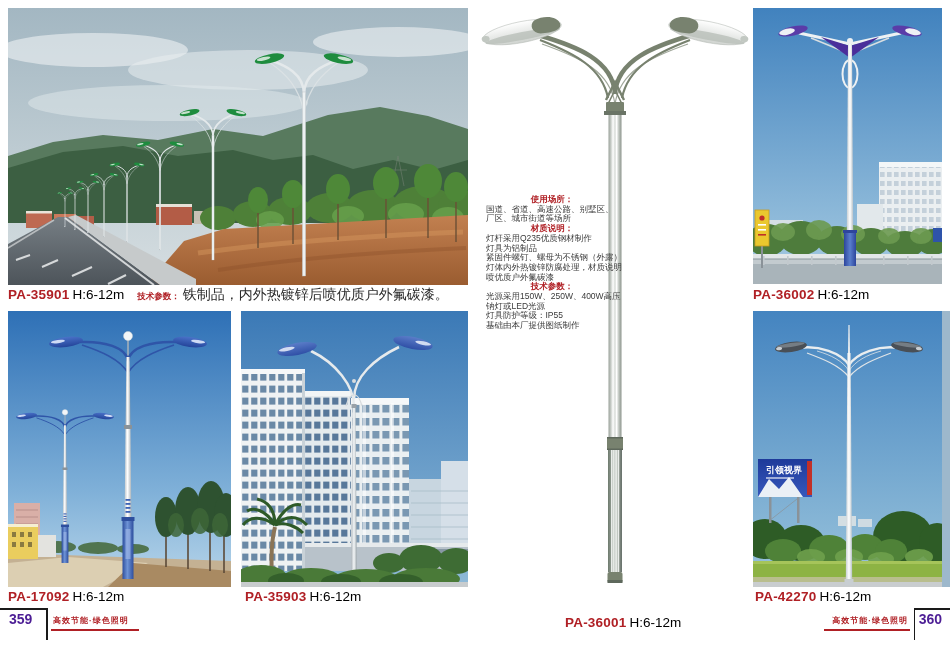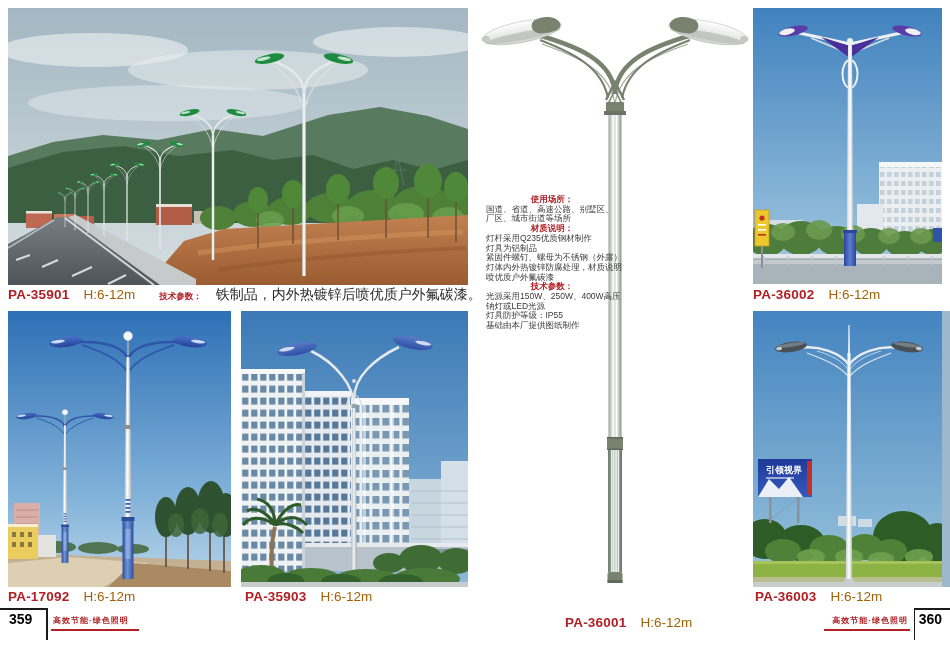--- a/index.html
+++ b/index.html
@@ -2,33 +2,33 @@
 <html><head>
 <meta charset="utf-8">
 <style>
   html,body{margin:0;padding:0;background:#e8e8e8;}
   .page{position:relative;width:950px;height:653px;background:#ffffff;overflow:hidden;
         font-family:"Liberation Sans",sans-serif;}
   .abs{position:absolute;}
   .photo{position:absolute;overflow:hidden;background:#9db8cc;}
   .photo svg{display:block;}
   
-  .lbl{position:absolute;display:flex;align-items:baseline;gap:14px;white-space:nowrap;}
+  .lbl{position:absolute;display:flex;align-items:baseline;gap:3px;white-space:nowrap;}
   .code{color:#b02025;font-weight:bold;font-size:13.5px;letter-spacing:.2px;}
-  .size{color:#a16207;font-size:13.5px;font-weight:400;}
+  .size{color:#000000;font-size:13.5px;font-weight:400;}
   .note-label{color:#b02025;font-weight:bold;font-size:8.5px;margin-left:10px;}
   .note{color:#2a2a2a;font-size:14px;}
   
   .spec{position:absolute;left:486px;top:195px;width:132px;}
   .spec div{font-size:8.5px;line-height:9.7px;color:#3a3a3a;white-space:nowrap;}
   .spec .head{color:#b02025;font-weight:bold;text-align:center;}
   
   .foot{position:absolute;top:608px;height:36px;}
   .foot .rule{position:absolute;background:#1a1a1a;}
-  .foot .pnum{position:absolute;font-size:14px;font-weight:bold;color:#000000;}
+  .foot .pnum{position:absolute;font-size:14px;font-weight:bold;color:#4c1d95;}
   .foot .slogan{position:absolute;font-size:8px;font-weight:bold;color:#b02025;letter-spacing:1px;}
   .foot .redline{position:absolute;background:#b02025;height:1.5px;}
 </style>
 </head>
 <body>
 
 <div class="page">
 
   <div class="photo" style="left:8px;top:8px;width:460px;height:277px">
     <svg width="460" height="277" viewBox="0 0 460 277">
@@ -609,21 +609,21 @@
       </g>
       <g transform="translate(154,36) rotate(8)">
         <ellipse rx="16" ry="5" fill="#494f56"></ellipse>
         <ellipse cy="-2" rx="14" ry="2" fill="#7a828a" opacity=".9"></ellipse>
         <ellipse cx="12" rx="3" ry="1.6" fill="#c9ced2"></ellipse>
       </g>
     </svg>
   </div>
 
   <div class="lbl" style="left:755px;top:589px">
-    <span class="code">PA-36003</span>
+    <span class="code">PA-42270</span>
     <span class="size">H:6-12m</span>
   </div>
 
   <div class="foot" style="left:0;width:200px">
     <div class="rule" style="left:0;top:0;width:47px;height:1.5px"></div>
     <div class="rule" style="left:46px;top:0;width:1.5px;height:32px"></div>
     <span class="pnum" style="left:9px;top:3px">359</span>
     <span class="slogan" style="left:53px;top:7px">高效节能·绿色照明</span>
     <div class="redline" style="left:51px;top:21px;width:88px"></div>
   </div>

